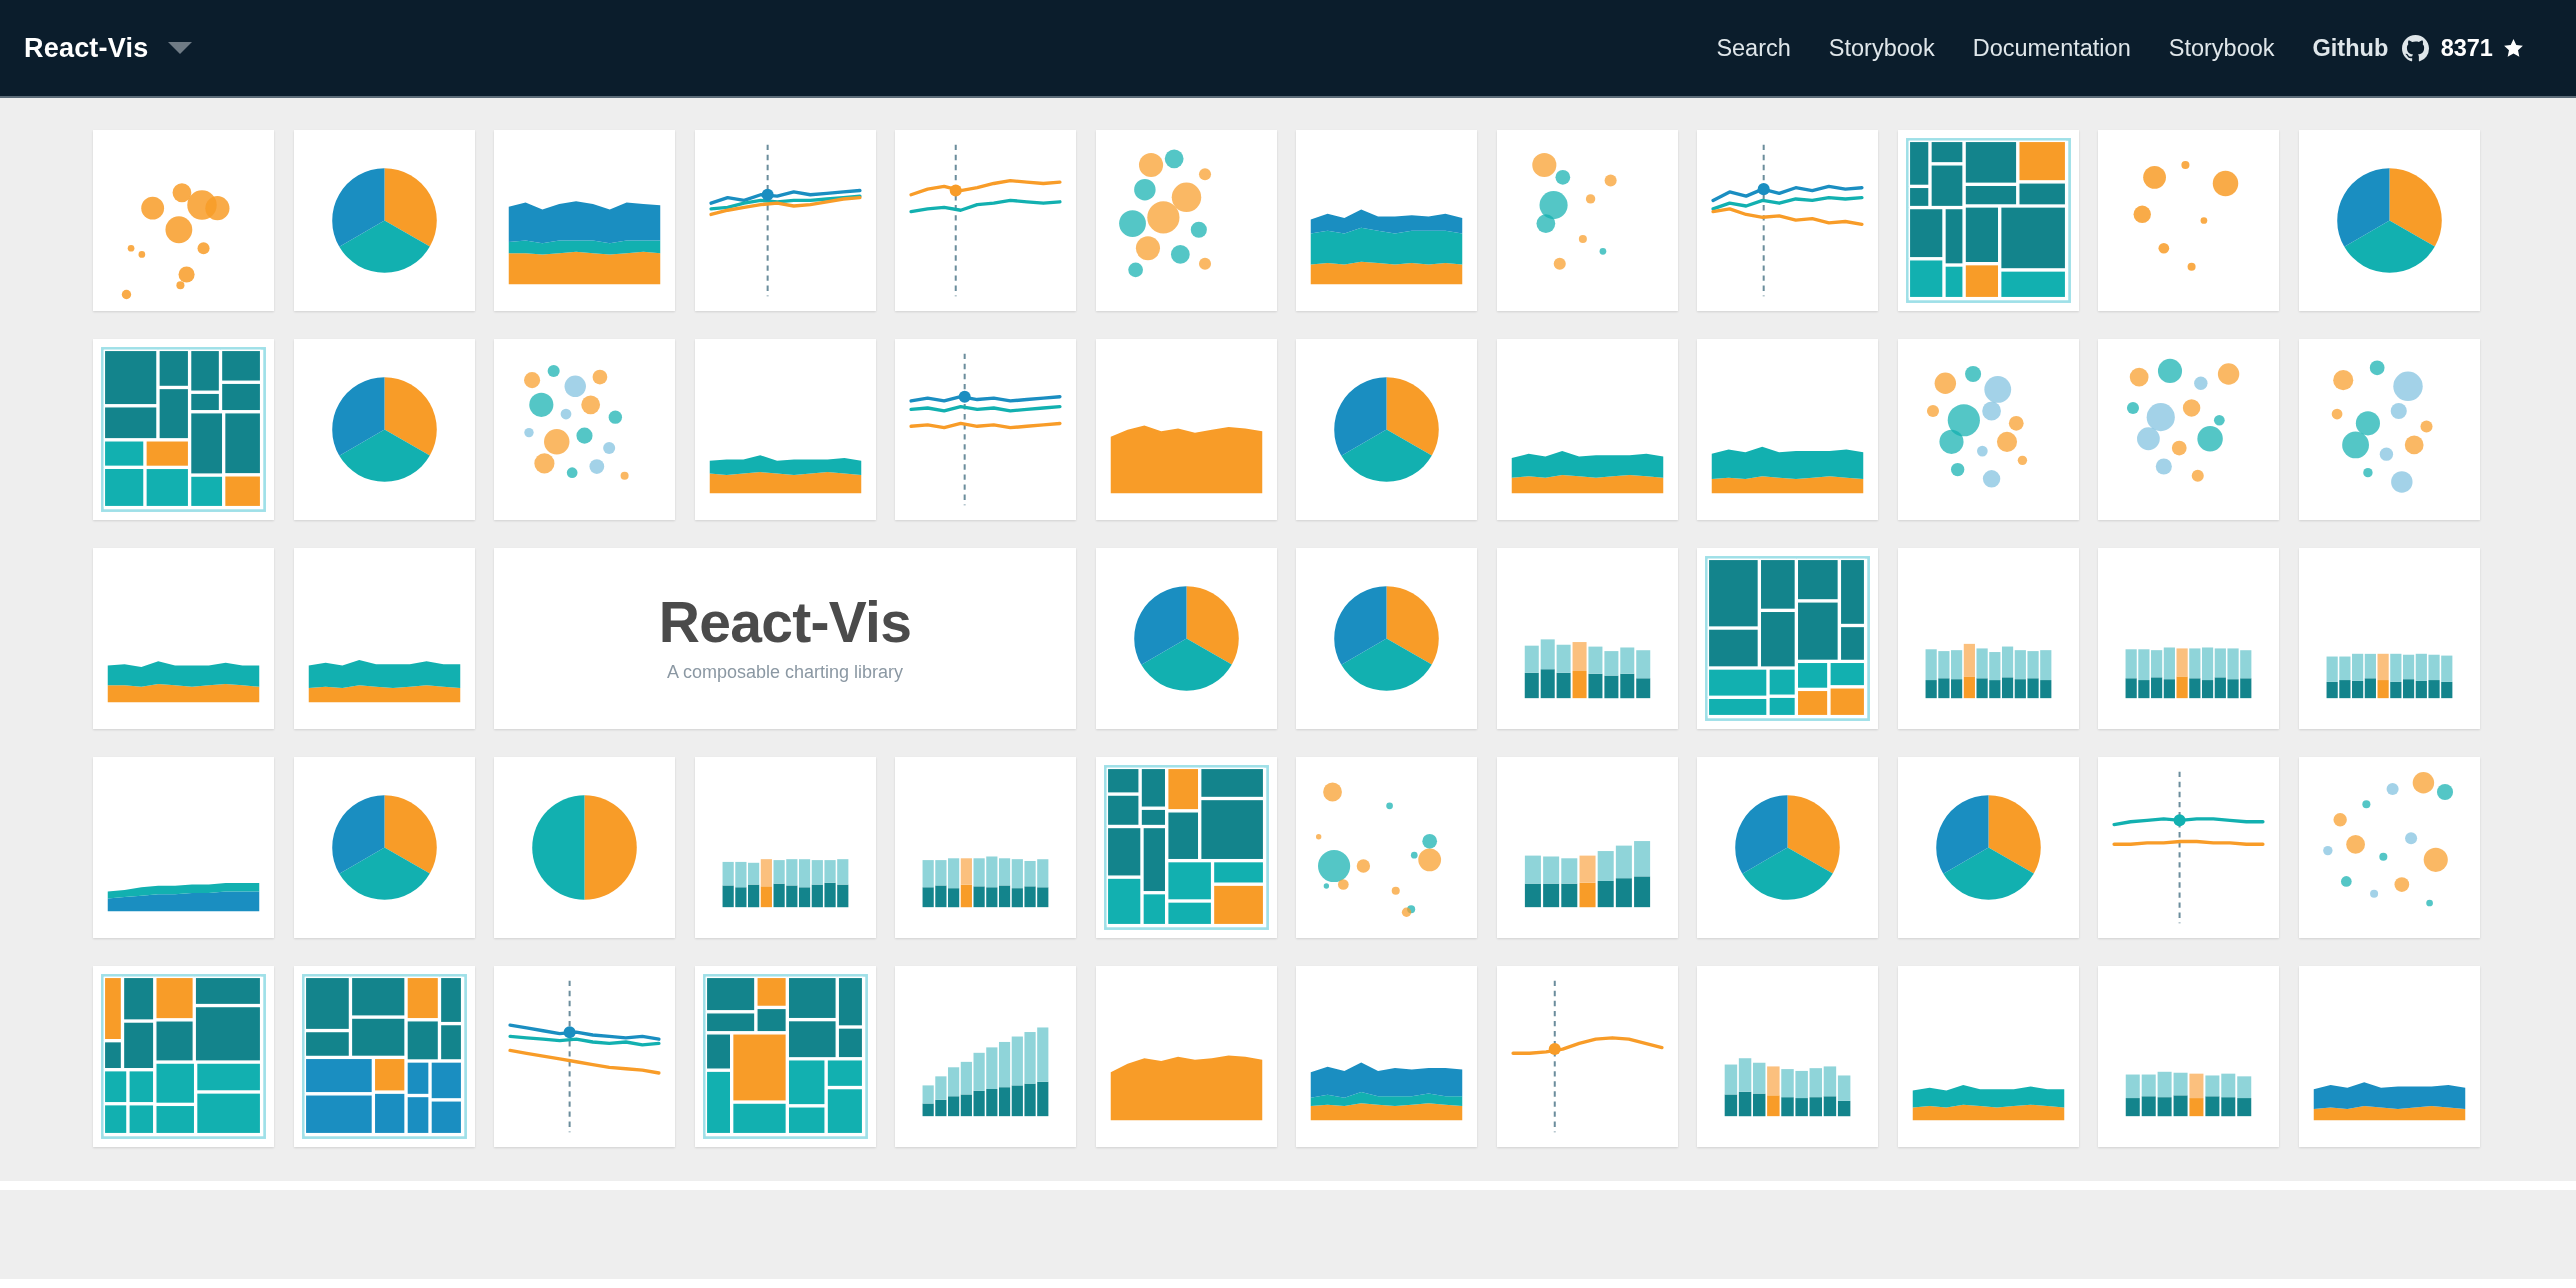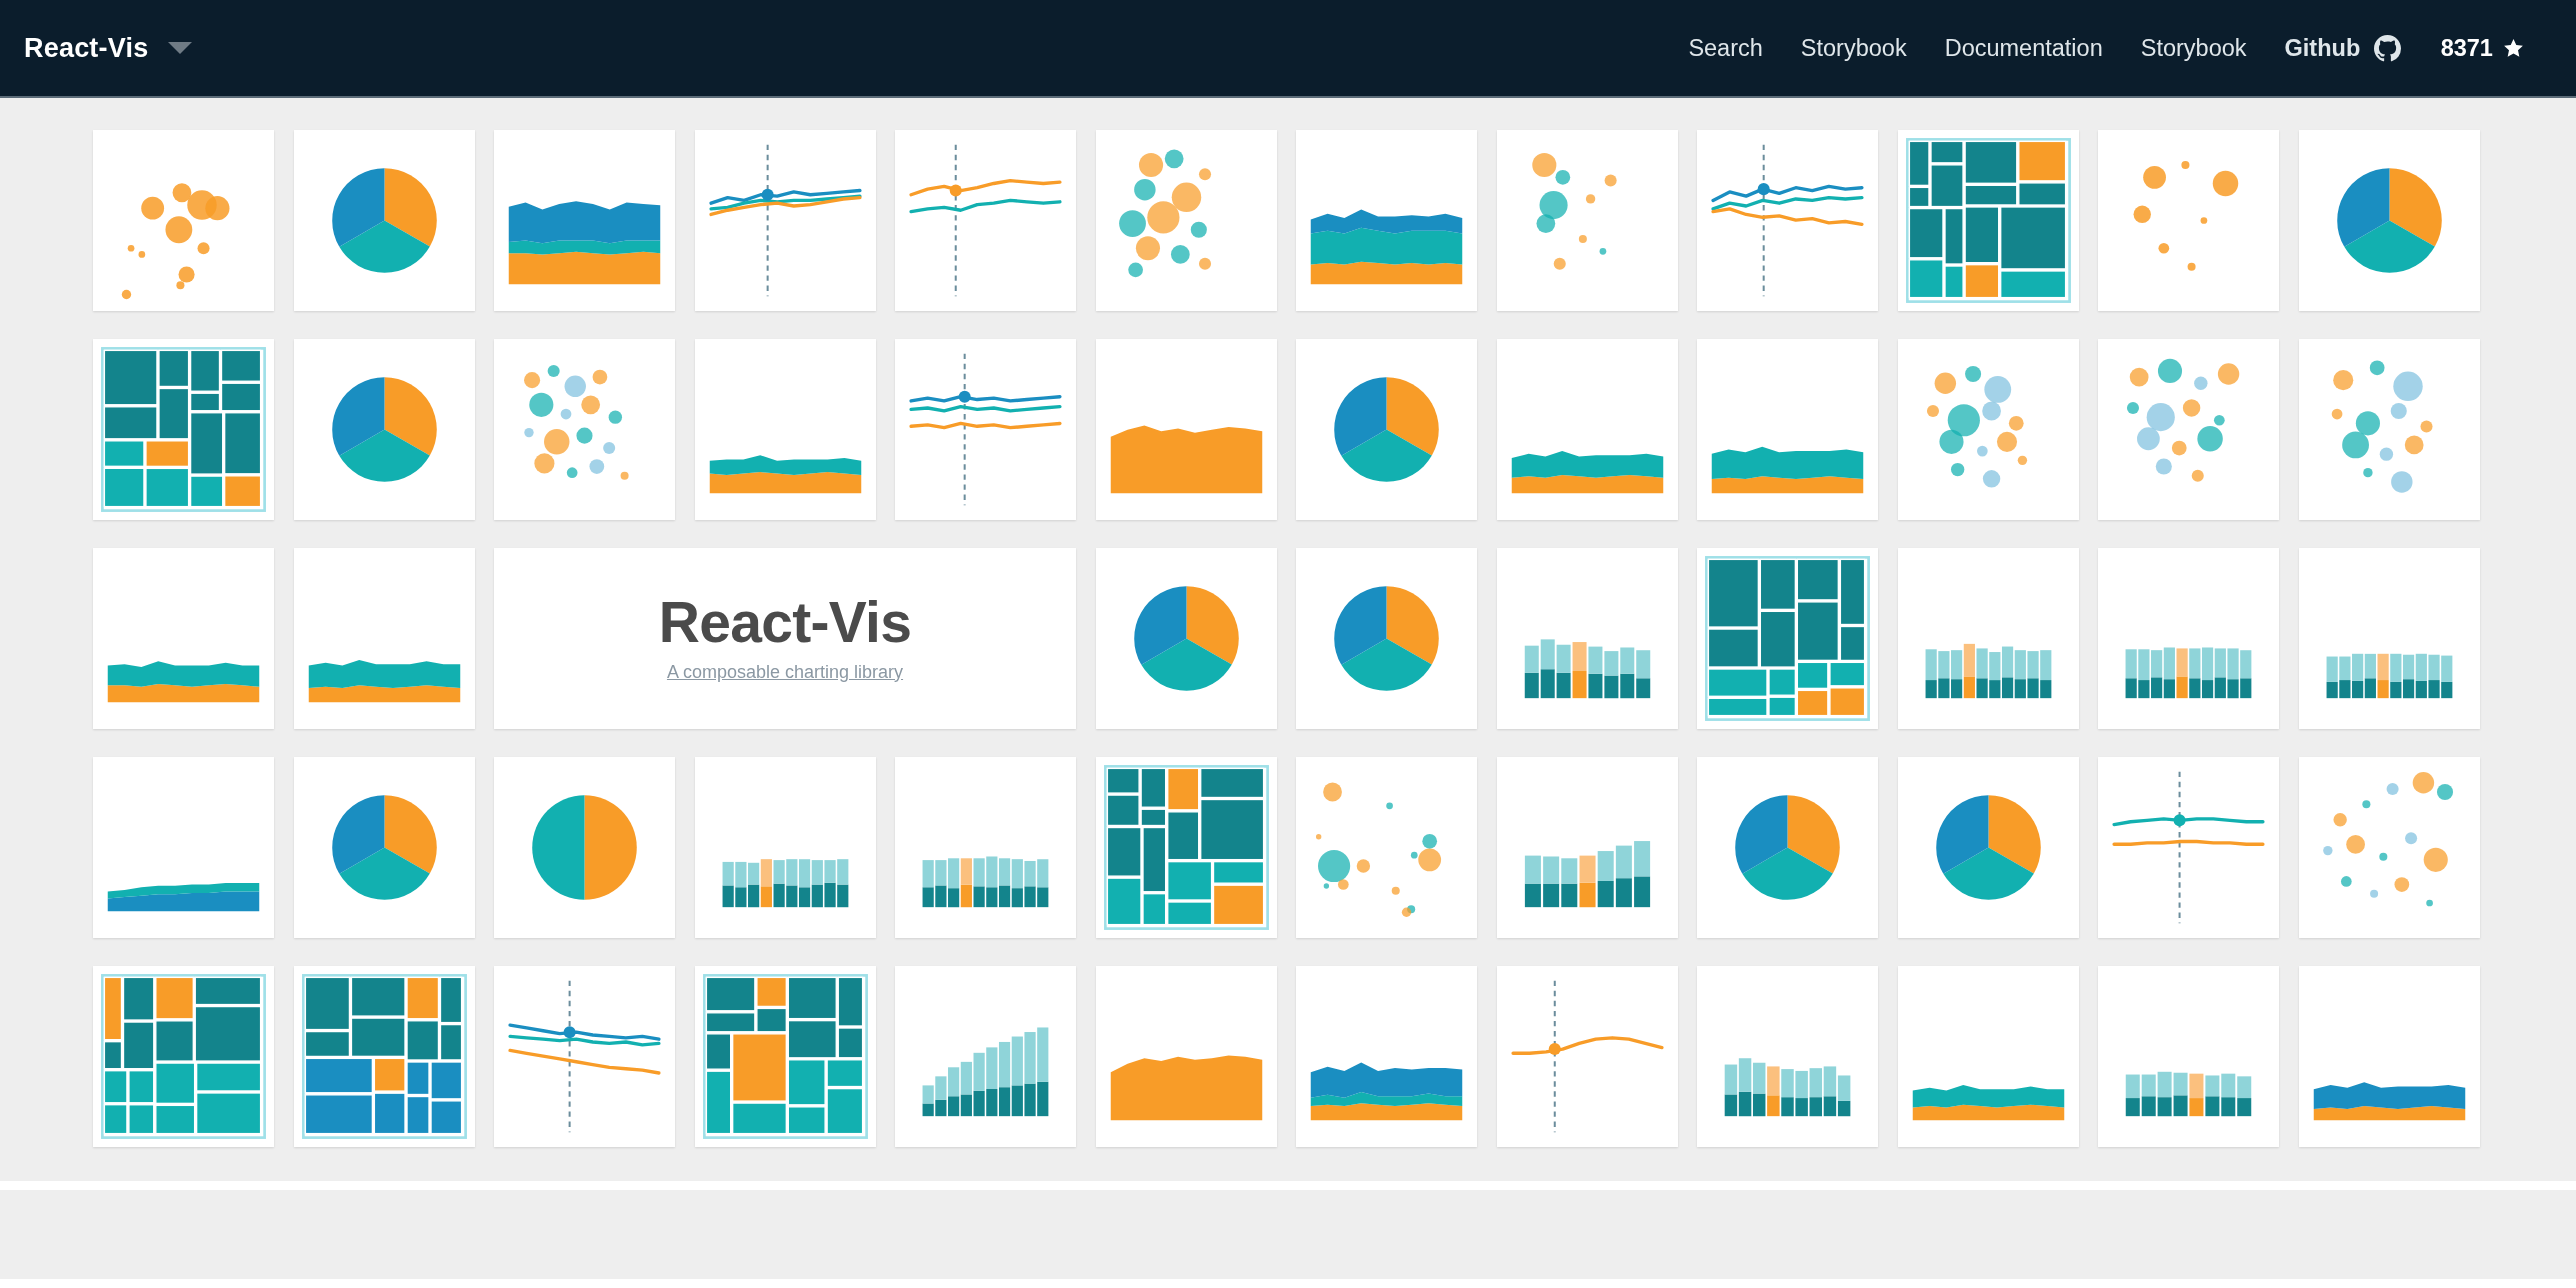--- a/index.html
+++ b/index.html
@@ -35,21 +35,21 @@
   #nav {
     margin-left: auto; margin-right: 40px;
     display: flex; align-items: center; gap: 0px; text-align: right;
   }
   .nav-item {
     color: #dfe6ea; font-size: 23.5px;
     padding: 0 19px; white-space: nowrap;
   }
   #github-group { display: flex; align-items: center; gap: 13.4px; padding: 0 12px 0 19px; font-weight: bold; }
   #stars-group { display: flex; align-items: center; gap: 9.4px; padding-right: 10.7px; }
-  #star-count { color: #ffffff; font-size: 23.5px; font-weight: bold; margin-left: 28px; }
+  #star-count { color: #ffffff; font-size: 23.5px; font-weight: bold; }
   .gh-svg { display: block; }
 
   
   #page {
     position: absolute; top: 98px; left: 0;
     width: 2576px; height: 1181px;
     background: #eeeeee;
   }
   #grid {
     position: absolute; top: 32px; left: 93px;
@@ -73,21 +73,21 @@
     grid-column: span 3;
     display: flex; flex-direction: column;
     align-items: center; justify-content: center;
     gap: 10.7px;
   }
   #banner-title {
     font-size: 57px; font-weight: bold; color: #4b4b4b;
     letter-spacing: -0.7px; line-height: 1;
   }
   #banner-sub {
-    font-size: 18px; color: #8b98a3; text-decoration: underline;
+    font-size: 18px; color: #8b98a3;
   }
   #footer-strip {
     position: absolute; left: 0; top: 1181px;
     width: 2576px; height: 9.4px; background: #ffffff;
   }
 </style>
 </head>
 <body>
 
 <div id="header">

